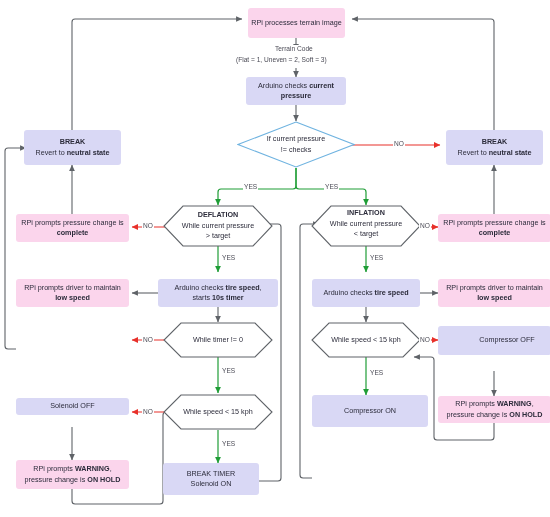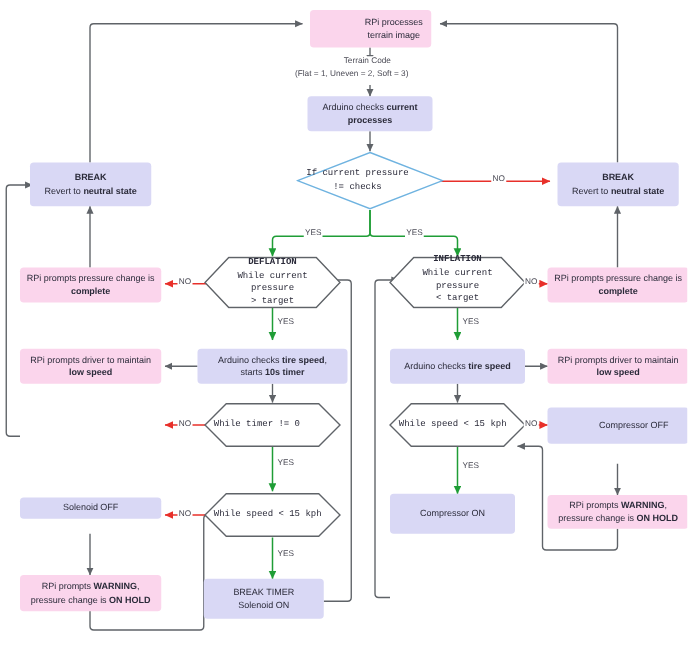--- a/index.html
+++ b/index.html
@@ -32,23 +32,23 @@
     color:#4a4a55;
     background:#ffffff;
     padding:0 1px;
     white-space:nowrap;
     font-family:"Liberation Sans", sans-serif;
   }
   .hexwrap,.diawrap{position:absolute;}
   .hexwrap svg,.diawrap svg{position:absolute;left:0;top:0;}
   .hexwrap .label,.diawrap .label{
     position:absolute;left:0;top:0;width:100%;height:100%;
-    display:flex;align-items:center;
+    display:flex;align-items:center;justify-content:center;
     text-align:center;font-size:7.2px;line-height:1.45;color:#2b2b3a;
-    box-sizing:border-box;padding:0 8px;font-family:Liberation Mono, monospace;
+    box-sizing:border-box;padding:0 8px;
   }
 </style>
 </head>
 <body>
 
 <div id="canvas">
 
   <svg id="wires" viewBox="0 0 550 517" xmlns="http://www.w3.org/2000/svg">
     <defs>
       <marker id="ahG" markerWidth="7" markerHeight="7" refX="5.4" refY="2.6" orient="auto">
@@ -112,28 +112,28 @@
     <g fill="none" stroke="#e8302a" stroke-width="1.2" stroke-linejoin="round">
       <path d="M346,145 L440,145" marker-end="url(#ahR)"></path>
       <path d="M173,227 L132,227" marker-end="url(#ahR)"></path>
       <path d="M411,227 L438,227" marker-end="url(#ahR)"></path>
       <path d="M173,340 L132,340" marker-end="url(#ahR)"></path>
       <path d="M173,412 L132,412" marker-end="url(#ahR)"></path>
       <path d="M411,340 L438,340" marker-end="url(#ahR)"></path>
     </g>
   </svg>
 
-  <div class="node rect pink" style="left:248px;top:8px;width:97px;height:30px;padding-left:40px;">
+  <div class="node rect pink" style="left:248px;top:8px;width:97px;height:30px;">
     <span class="inner">RPi processes terrain image</span>
   </div>
 
   <div class="node rect purple" style="left:246px;top:77px;width:100px;height:28px;">
     <span class="inner">
       <span>Arduino checks </span><b>current</b><br>
-      <b>processes</b>
+      <b>pressure</b>
     </span>
   </div>
 
   <div class="diawrap" style="left:237px;top:121px;width:118px;height:47px;">
     <svg width="118" height="47" viewBox="0 0 118 47" xmlns="http://www.w3.org/2000/svg">
       <polygon points="59,1 117,23.5 59,46 1,23.5" fill="#ffffff" stroke="#6fb3e0" stroke-width="1.1"></polygon>
     </svg>
     <div class="label">
       <span>
         <span>If current pressure</span><br>
@@ -252,21 +252,21 @@
   </div>
 
   <div class="node rect purple" style="left:16px;top:398px;width:113px;height:17px;">
     <span class="inner">Solenoid OFF</span>
   </div>
 
   <div class="node rect purple" style="left:438px;top:326px;width:113px;height:29px;padding-left:28px;">
     <span class="inner">Compressor OFF</span>
   </div>
 
-  <div class="node rect purple" style="left:312px;top:395px;width:100px;height:32px;">
+  <div class="node rect purple" style="left:312px;top:395px;width:116px;height:32px;">
     <span class="inner">Compressor ON</span>
   </div>
 
   <div class="node rect purple" style="left:163px;top:463px;width:96px;height:32px;">
     <span class="inner">
       <span>BREAK TIMER</span><br>
       <span>Solenoid ON</span>
     </span>
   </div>
 

